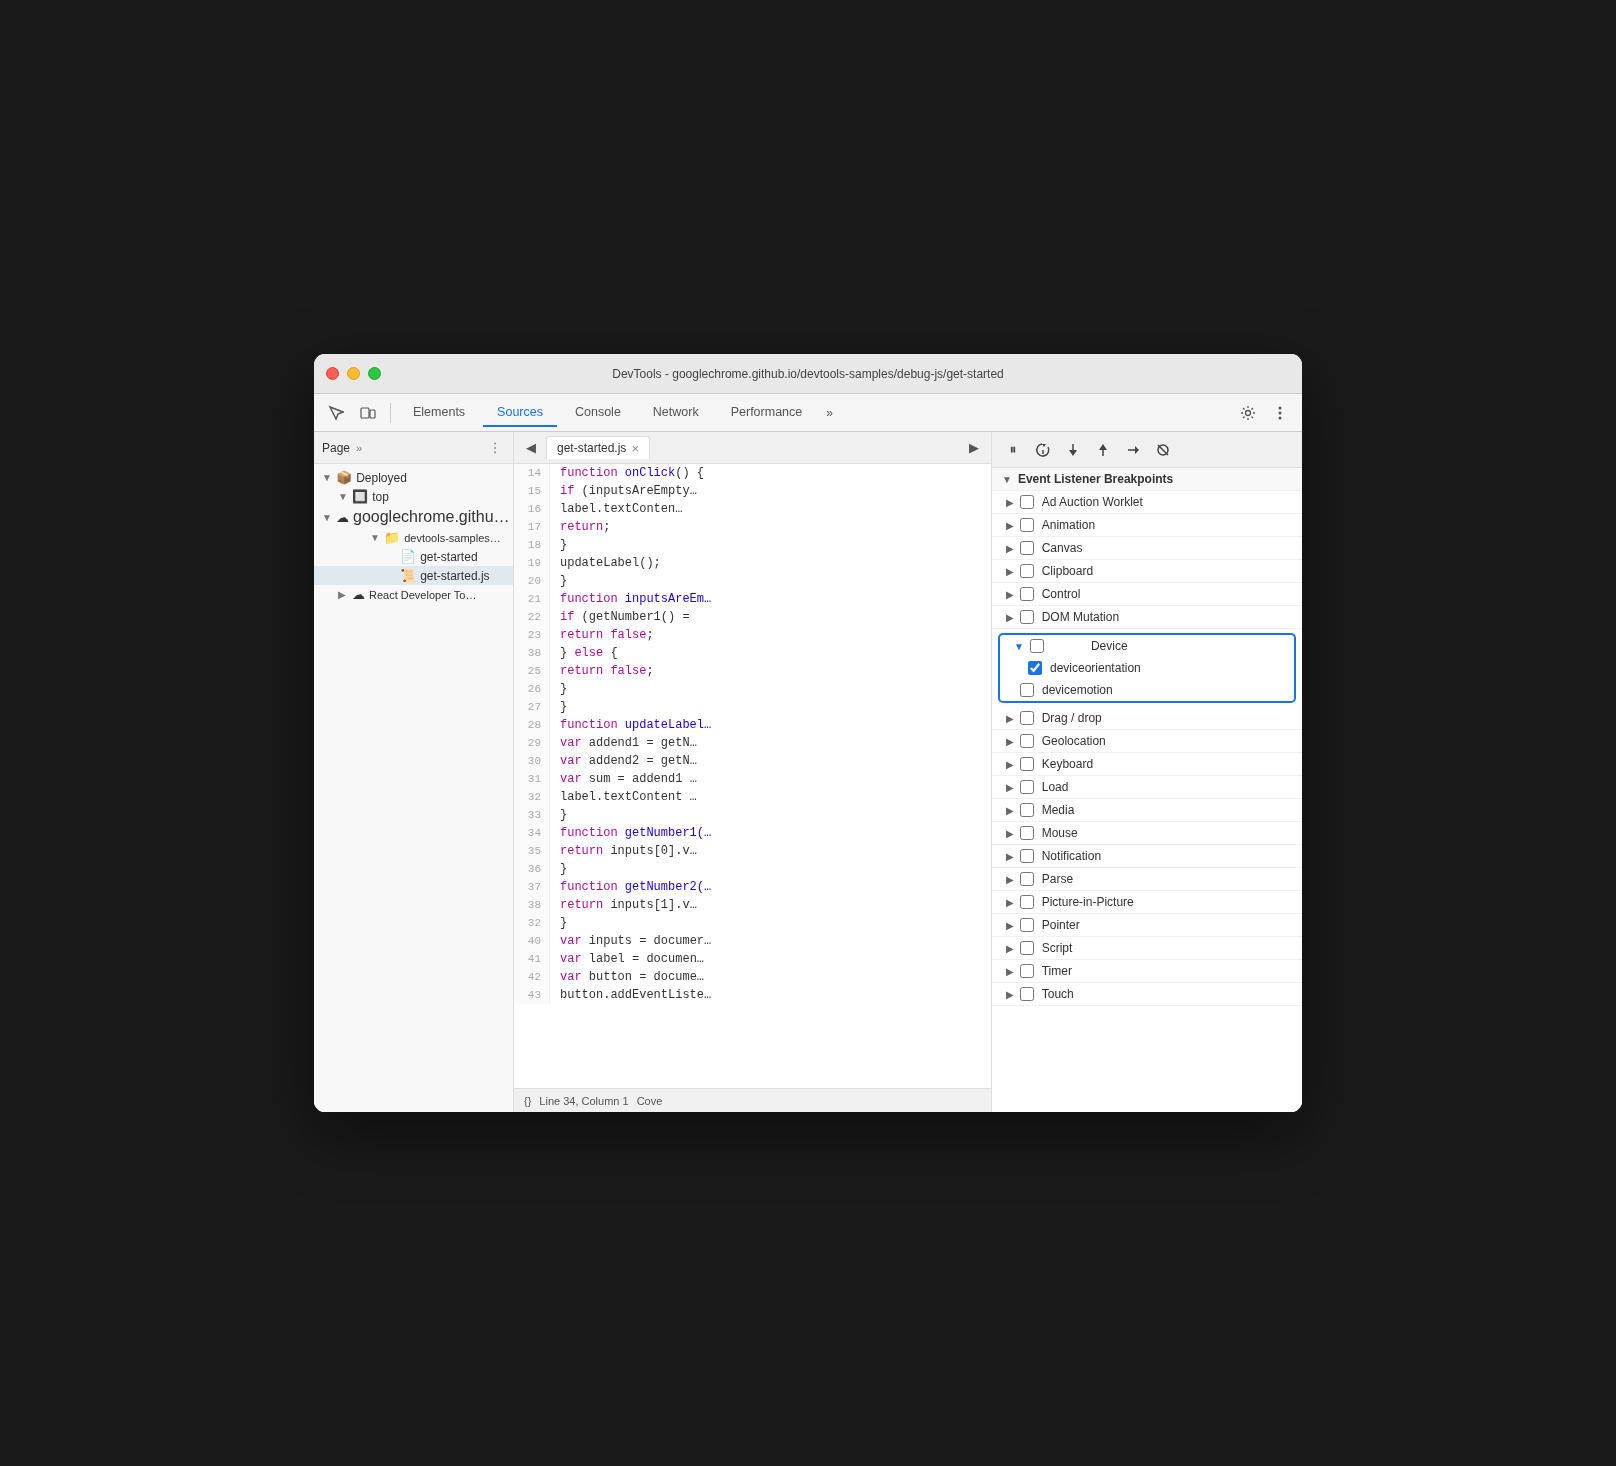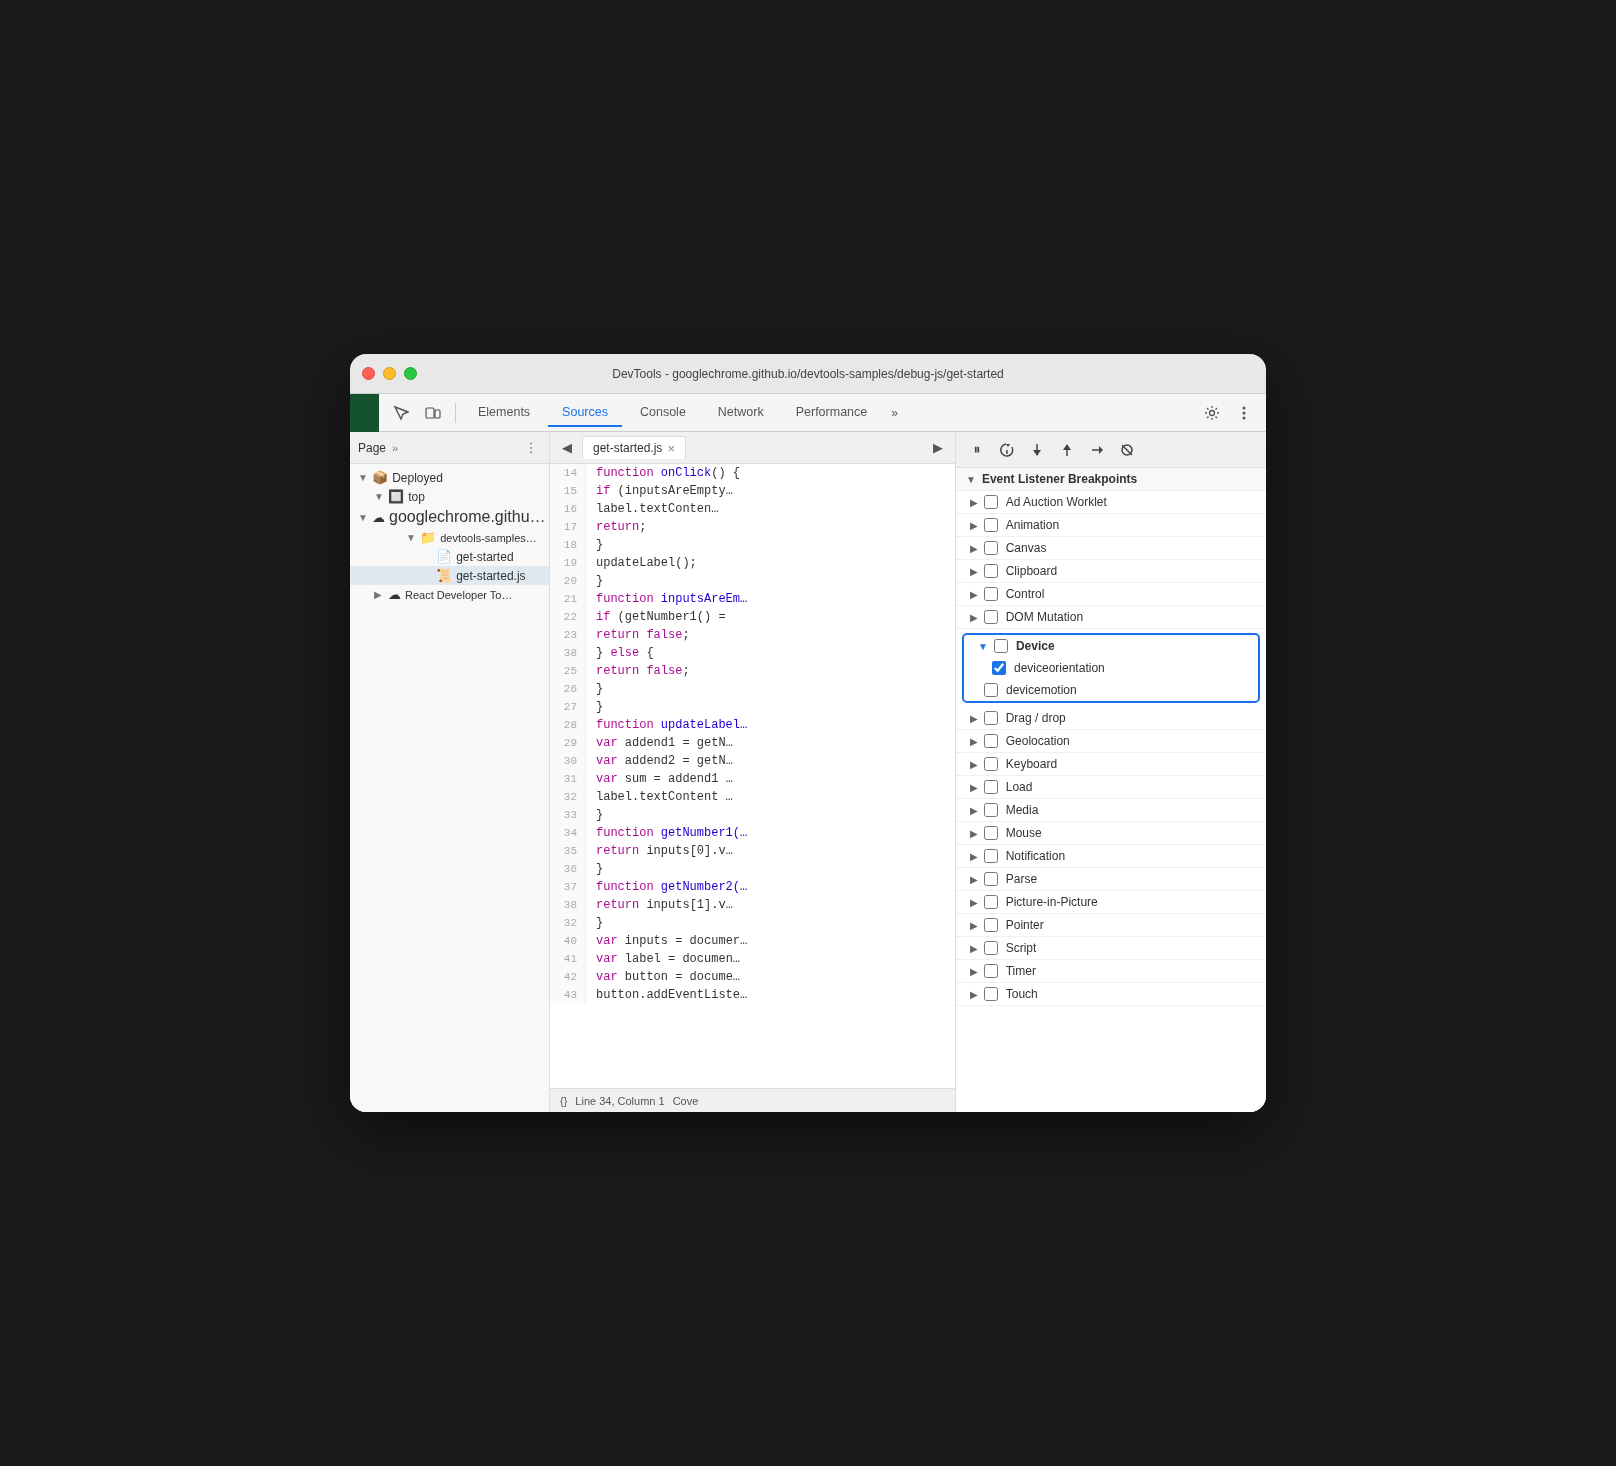--- a/index.html
+++ b/index.html
@@ -5,23 +5,23 @@
     * { box-sizing: border-box; margin: 0; padding: 0; }
     body {
       background: #1a1a1a;
       display: flex;
       justify-content: center;
       align-items: center;
       min-height: 100vh;
       font-family: -apple-system, BlinkMacSystemFont, 'Helvetica Neue', sans-serif;
     }
     .window {
-      width: 916px;
-      background: #14532d;
-      border-radius: 16px;
+      width: 988px;
+      background: #e5e5e5;
+      border-radius: 11px;
       box-shadow: 0 20px 60px rgba(0,0,0,0.5);
       overflow: hidden;
     }
     .titlebar {
       background: #e8e8e8;
       height: 40px;
       display: flex;
       align-items: center;
       padding: 0 12px;
       border-bottom: 1px solid #ccc;
@@ -49,21 +49,20 @@
       white-space: nowrap;
     }
     .toolbar {
       background: #f5f5f5;
       border-bottom: 1px solid #ccc;
       display: flex;
       align-items: center;
       padding: 0 8px;
       height: 38px;
       gap: 4px;
-      margin-left: 29px;
     }
     .toolbar-icon {
       width: 28px;
       height: 28px;
       display: flex;
       align-items: center;
       justify-content: center;
       border-radius: 4px;
       cursor: pointer;
       font-size: 14px;
@@ -689,21 +688,21 @@
           <span class="bp-arrow-small">▶</span>
           <input type="checkbox" class="bp-checkbox" style="">
           <span class="bp-label">DOM Mutation</span>
         </div>
 
         <div style="border: 2.5px solid #1a73e8; border-radius: 5px; margin: 4px 6px; background: #fff;">
 
           <div class="bp-item" style="border-bottom: none; background: transparent;">
             <span class="bp-arrow-small" style="color:#1a73e8;">▼</span>
             <input type="checkbox" class="bp-checkbox" style="accent-color: rgb(102, 102, 102);">
-            <span class="bp-label" style="font-weight:700;">Device</span>
+            <span class="bp-label" style="font-weight:400;margin-left:39px;">Device</span>
           </div>
 
           <div style="display:flex; align-items:center; padding: 4px 14px 4px 28px; font-size:12px; color:#333;">
             <input type="checkbox" class="bp-checkbox" checked="" style="accent-color: rgb(26, 115, 232);">
             <span class="bp-label">deviceorientation</span>
           </div>
 
           <div style="display:flex; align-items:center; padding: 4px 14px 4px 20px; font-size:12px; color:#333;">
             <input type="checkbox" class="bp-checkbox" style="">
             <span class="bp-label">devicemotion</span>

